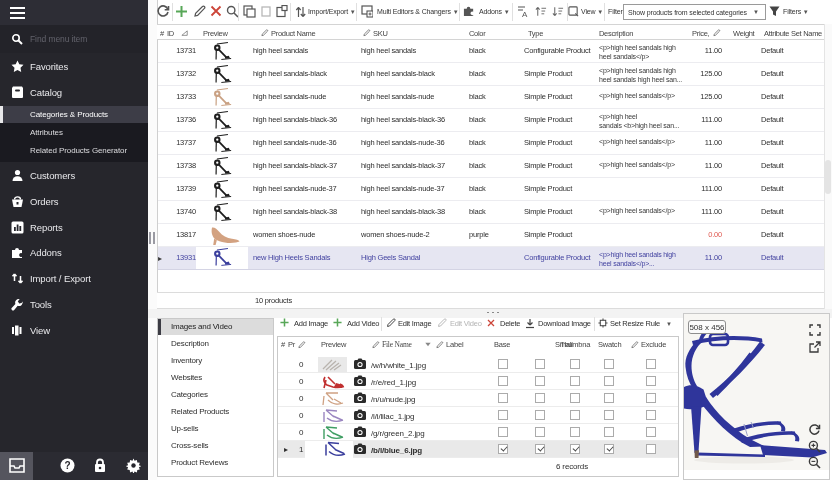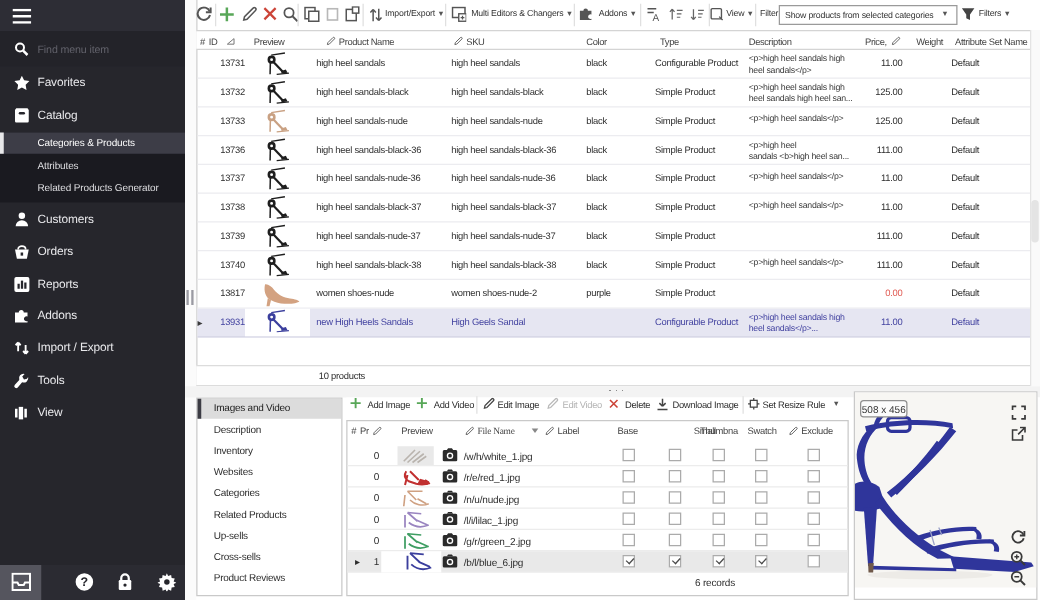--- a/index.html
+++ b/index.html
@@ -543,21 +543,21 @@
   </svg>
 <svg class="a" style="left:354px;top:443px" width="12" height="12" viewBox="0 0 12 12">
     <use href="#cam"></use>
   </svg>
 
 <div class="bc" style="left:371px;top:361px;">/w/h/white_1.jpg</div>
 <div class="bc" style="left:371px;top:378px;">/r/e/red_1.jpg</div>
 <div class="bc" style="left:371px;top:395px;">/n/u/nude.jpg</div>
 <div class="bc" style="left:371px;top:412px;">/l/i/lilac_1.jpg</div>
 <div class="bc" style="left:371px;top:429px;">/g/r/green_2.jpg</div>
-<div class="bc" style="left:371px;top:446px;">/b/l/blue_6.jpg</div>
+<div class="bc" style="left:371px;top:446px;font-weight:bold;">/b/l/blue_6.jpg</div>
 
 <div class="cb" style="left:498px;top:359px;"></div>
 <div class="cb" style="left:535px;top:359px;"></div>
 <div class="cb" style="left:570px;top:359px;"></div>
 <div class="cb" style="left:604px;top:359px;"></div>
 <div class="cb" style="left:646px;top:359px;"></div>
 <div class="cb" style="left:498px;top:376px;"></div>
 <div class="cb" style="left:535px;top:376px;"></div>
 <div class="cb" style="left:570px;top:376px;"></div>
 <div class="cb" style="left:604px;top:376px;"></div>

